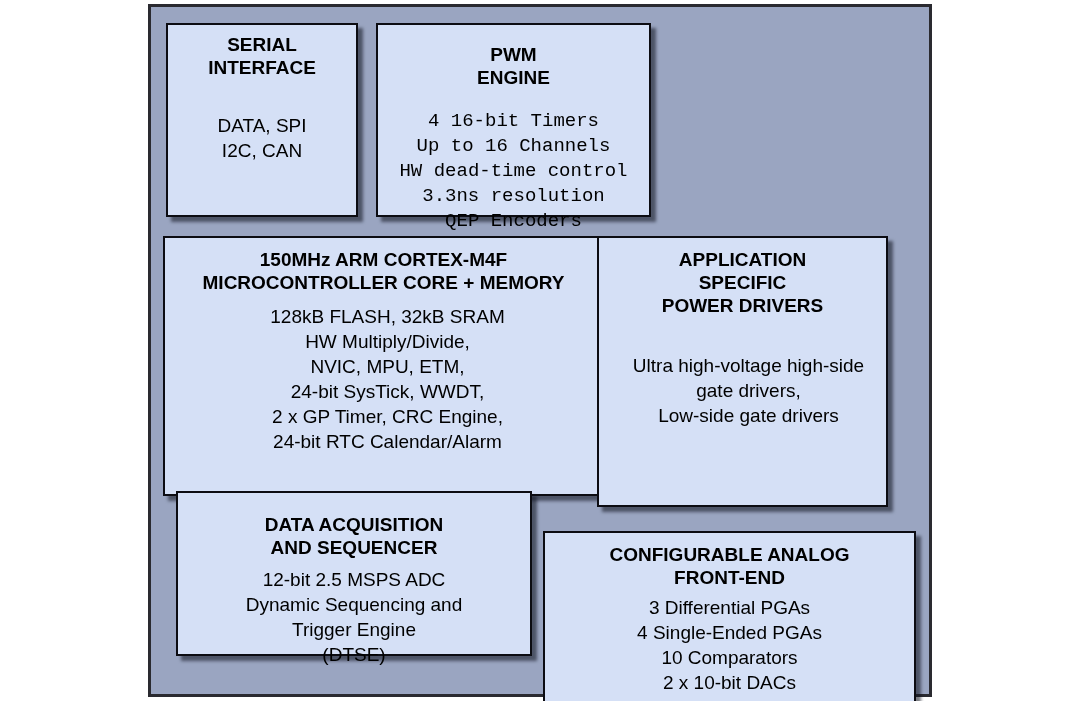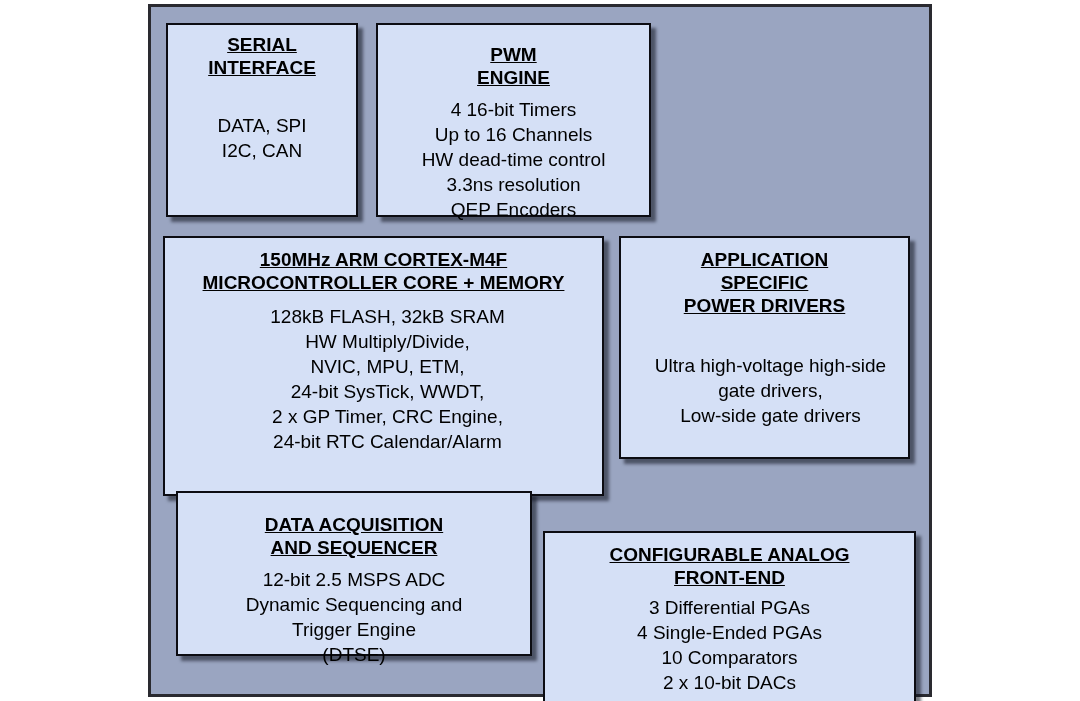--- a/index.html
+++ b/index.html
@@ -35,37 +35,36 @@
     flex-direction: column;
     align-items: center;
     text-align: center;
     color: #000000;
   }
   .title {
     font-weight: bold;
     font-size: 19px;
     line-height: 23px;
     white-space: pre-line;
-    text-decoration: underline;
   }
   .body {
     font-size: 19px;
     line-height: 25px;
     white-space: pre-line;
   }
   
   .b1 { left: 15px; top: 16px;  width: 192px; height: 194px; padding-top: 8px; }
   .b1 .body { margin-top: 34px; }
   .b2 { left: 225px; top: 16px; width: 275px; height: 194px; padding-top: 18px; }
-  .b2 .body { margin-top: 8px; }
+  .b2 .body { margin-top: 20px; font-family: Liberation Mono, monospace; }
   .b3 { left: 517px; top: 16px; width: 248px; height: 194px; padding-top: 10px; }
   .b3 .body { margin-top: 18px; }
   .b4 { left: 12px; top: 229px; width: 441px; height: 260px; padding-top: 10px; }
   .b4 .body { margin-top: 10px; margin-left: 8px; }
-  .b5 { left: 468px; top: 229px; width: 291px; height: 223px; padding-top: 10px; }
+  .b5 { left: 446px; top: 229px; width: 291px; height: 271px; padding-top: 10px; }
   .b5 .body { margin-top: 36px; margin-left: 12px; }
   .b6 { left: 25px; top: 484px; width: 356px; height: 165px; padding-top: 20px; }
   .b6 .body { margin-top: 8px; }
   .b7 { left: 392px; top: 484px; width: 373px; height: 194px; padding-top: 10px; margin-top: 40px; }
   .b7 .body { margin-top: 6px; }
 </style>
 </head>
 <body>
 
 <div class="canvas">

